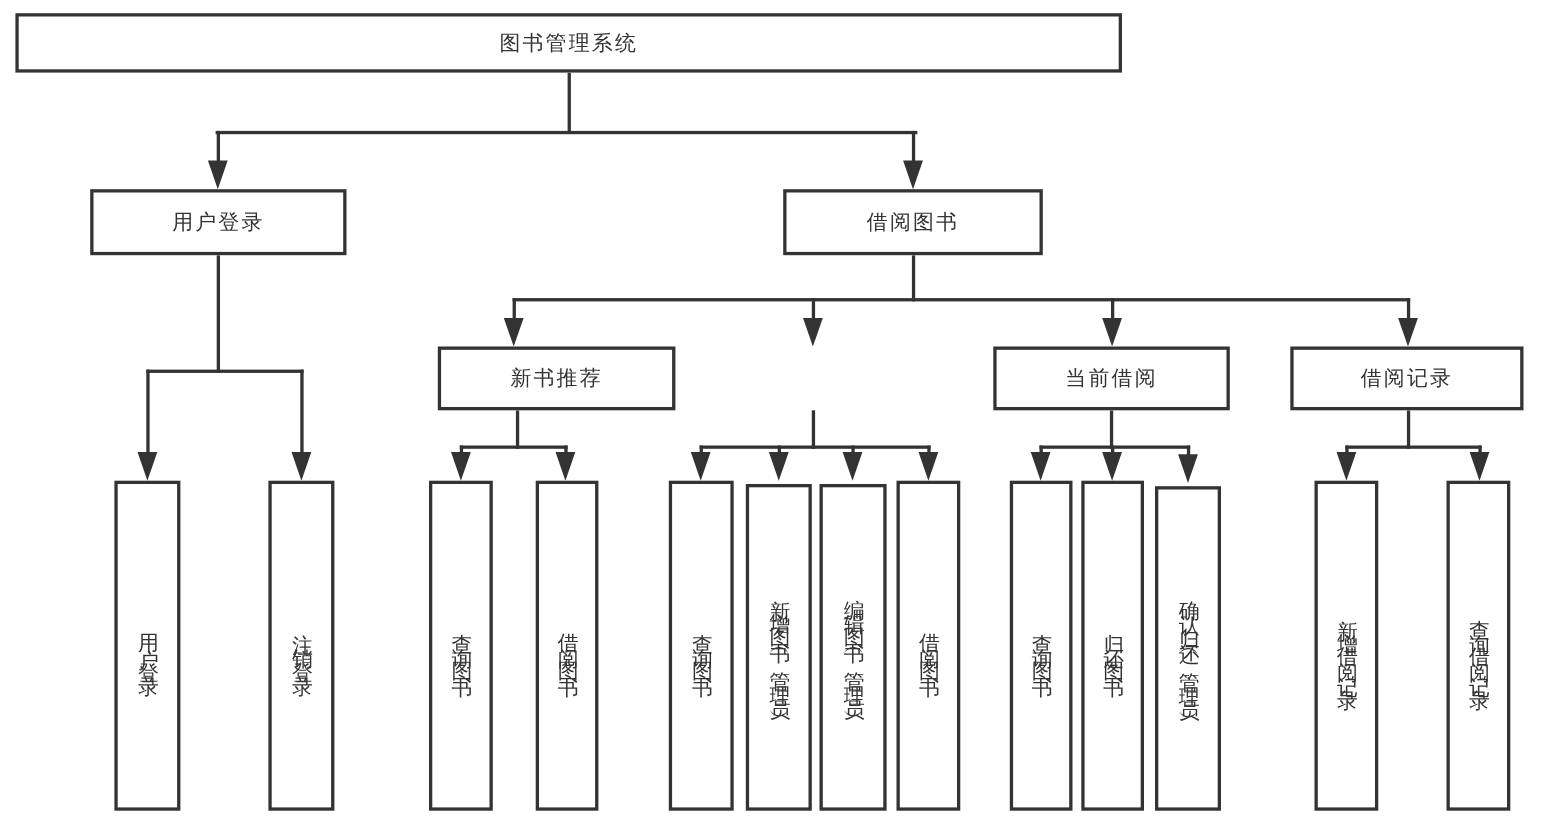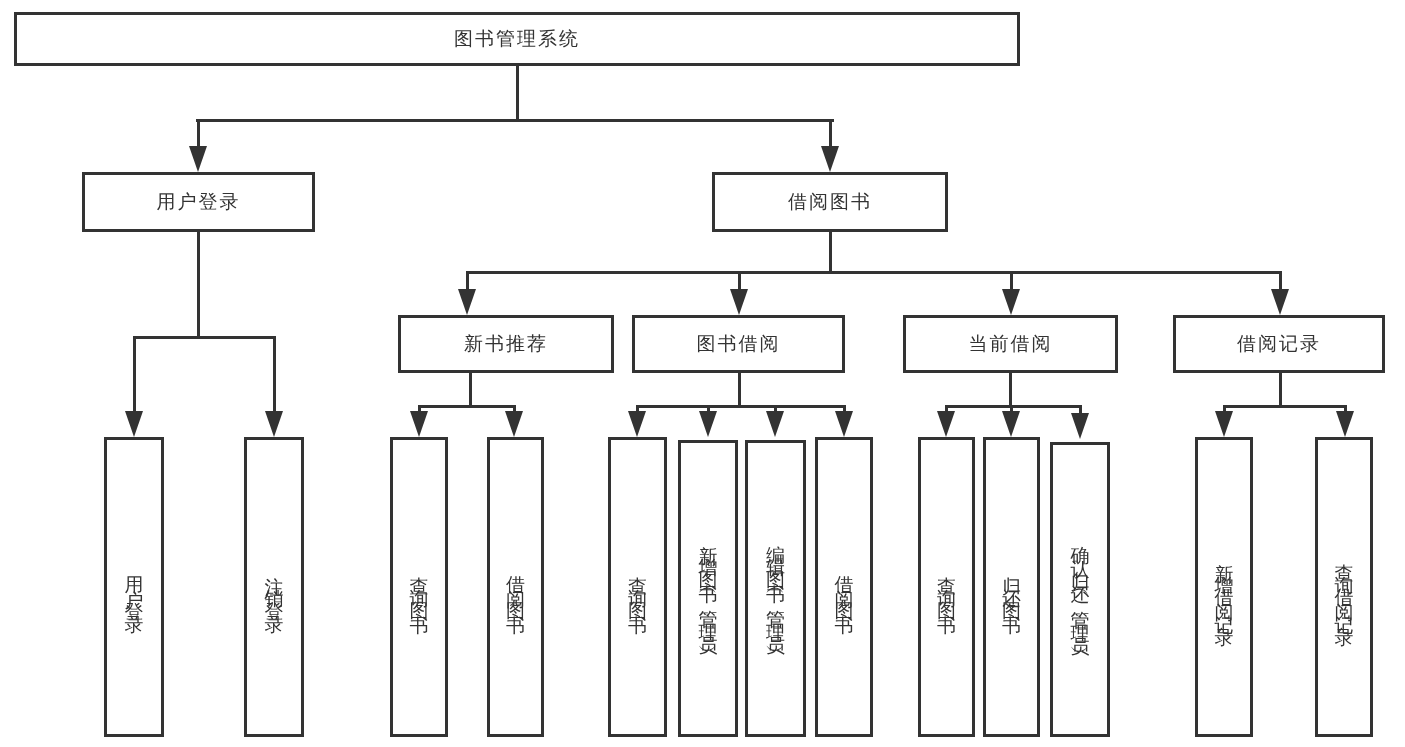--- a/index.html
+++ b/index.html
@@ -109,23 +109,20 @@
   <div class="line" style="left:738px; top:271px; width:3px; height:22px;"></div>
   <div class="arrow" style="left:730px; top:289px;"></div>
   <div class="line" style="left:1010px; top:271px; width:3px; height:22px;"></div>
   <div class="arrow" style="left:1002px; top:289px;"></div>
   <div class="line" style="left:1279px; top:271px; width:3px; height:22px;"></div>
   <div class="arrow" style="left:1271px; top:289px;"></div>
 
   <div class="hbox" style="left:362px; top:315px; width:216px; height:58px;margin-left:36px;">
     <span>新书推荐</span>
   </div>
-  <div class="hbox" style="left:632px; top:315px; width:213px; height:58px;">
-    <span>图书借阅</span>
-  </div>
   <div class="hbox" style="left:903px; top:315px; width:215px; height:58px;">
     <span>当前借阅</span>
   </div>
   <div class="hbox" style="left:1173px; top:315px; width:212px; height:58px;">
     <span>借阅记录</span>
   </div>
 
   <div class="line" style="left:469px; top:373px; width:3px; height:35px;"></div>
   <div class="line" style="left:418px; top:405px; width:98px; height:3px;"></div>
   <div class="line" style="left:418px; top:405px; width:3px; height:10px;"></div>

